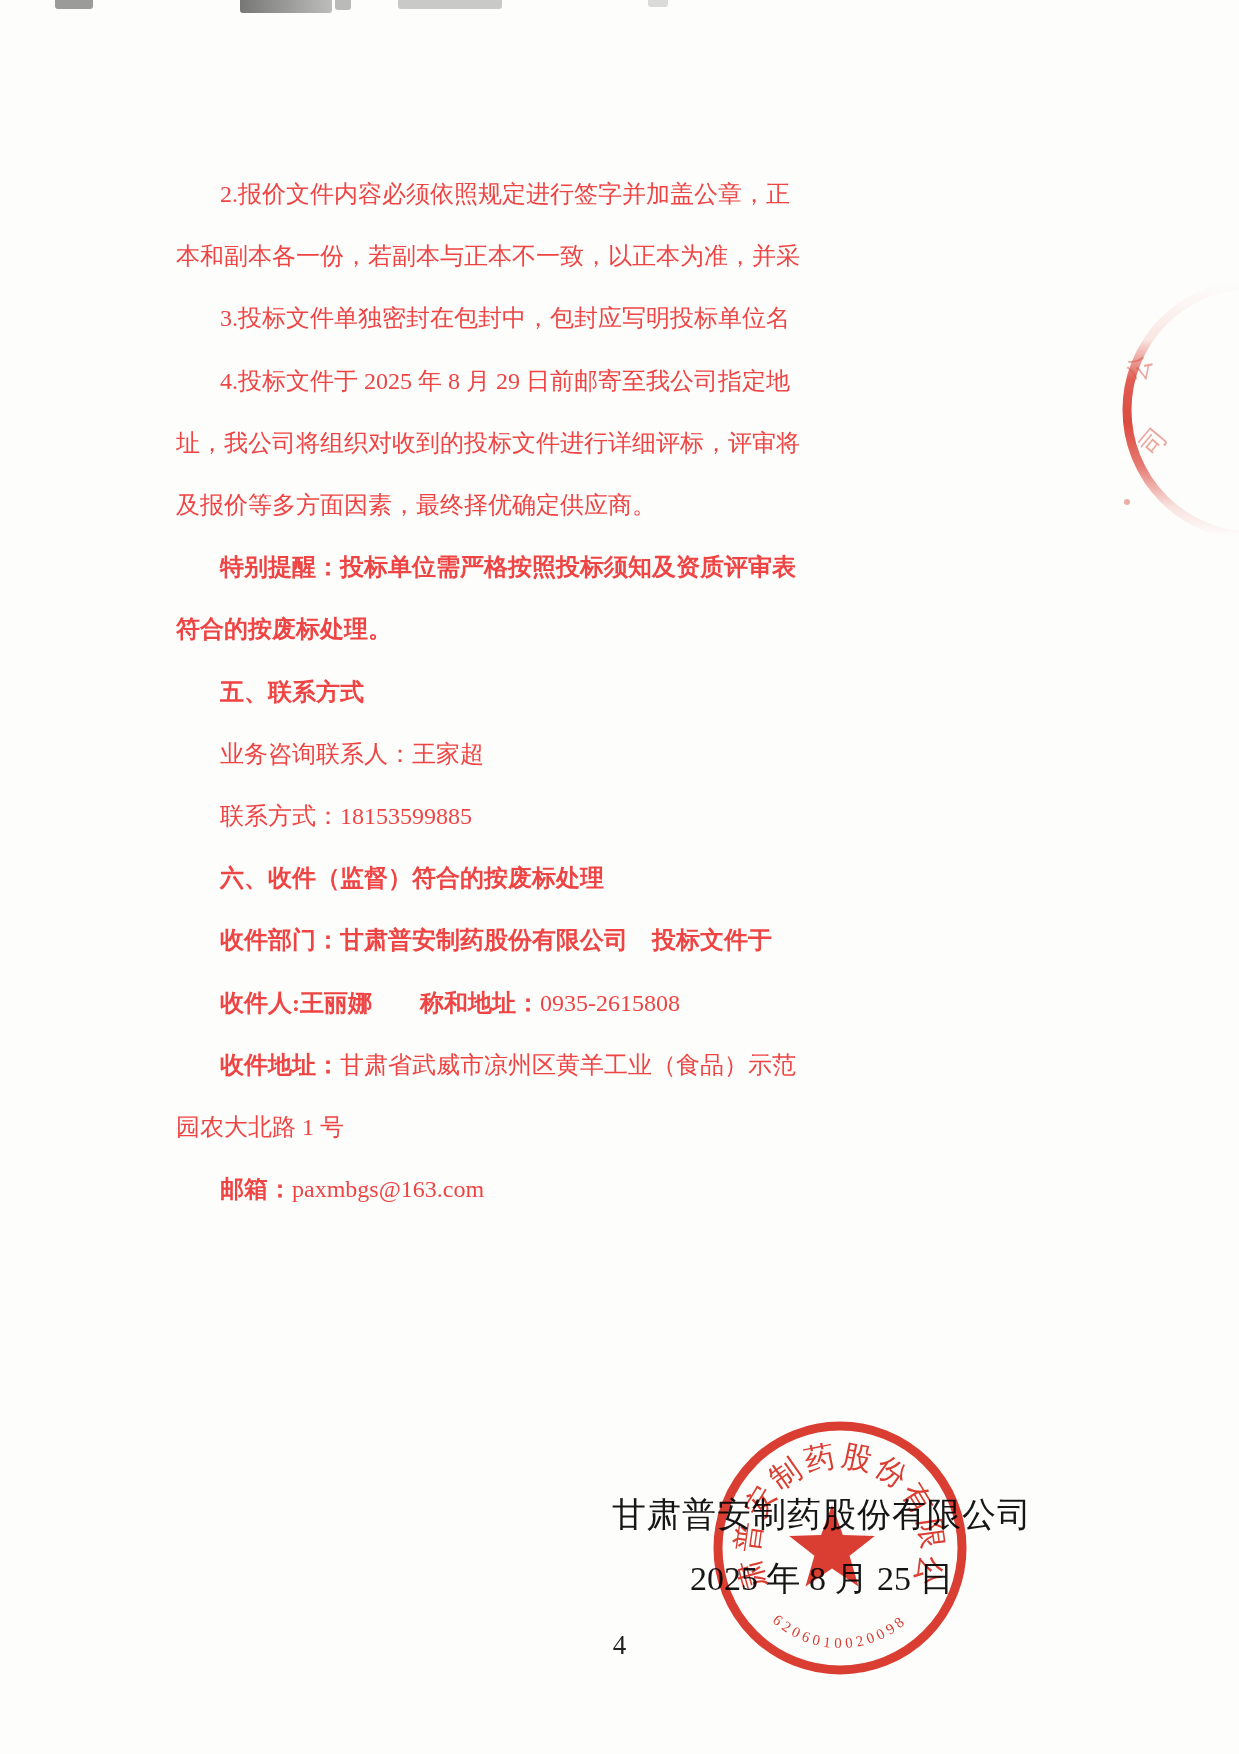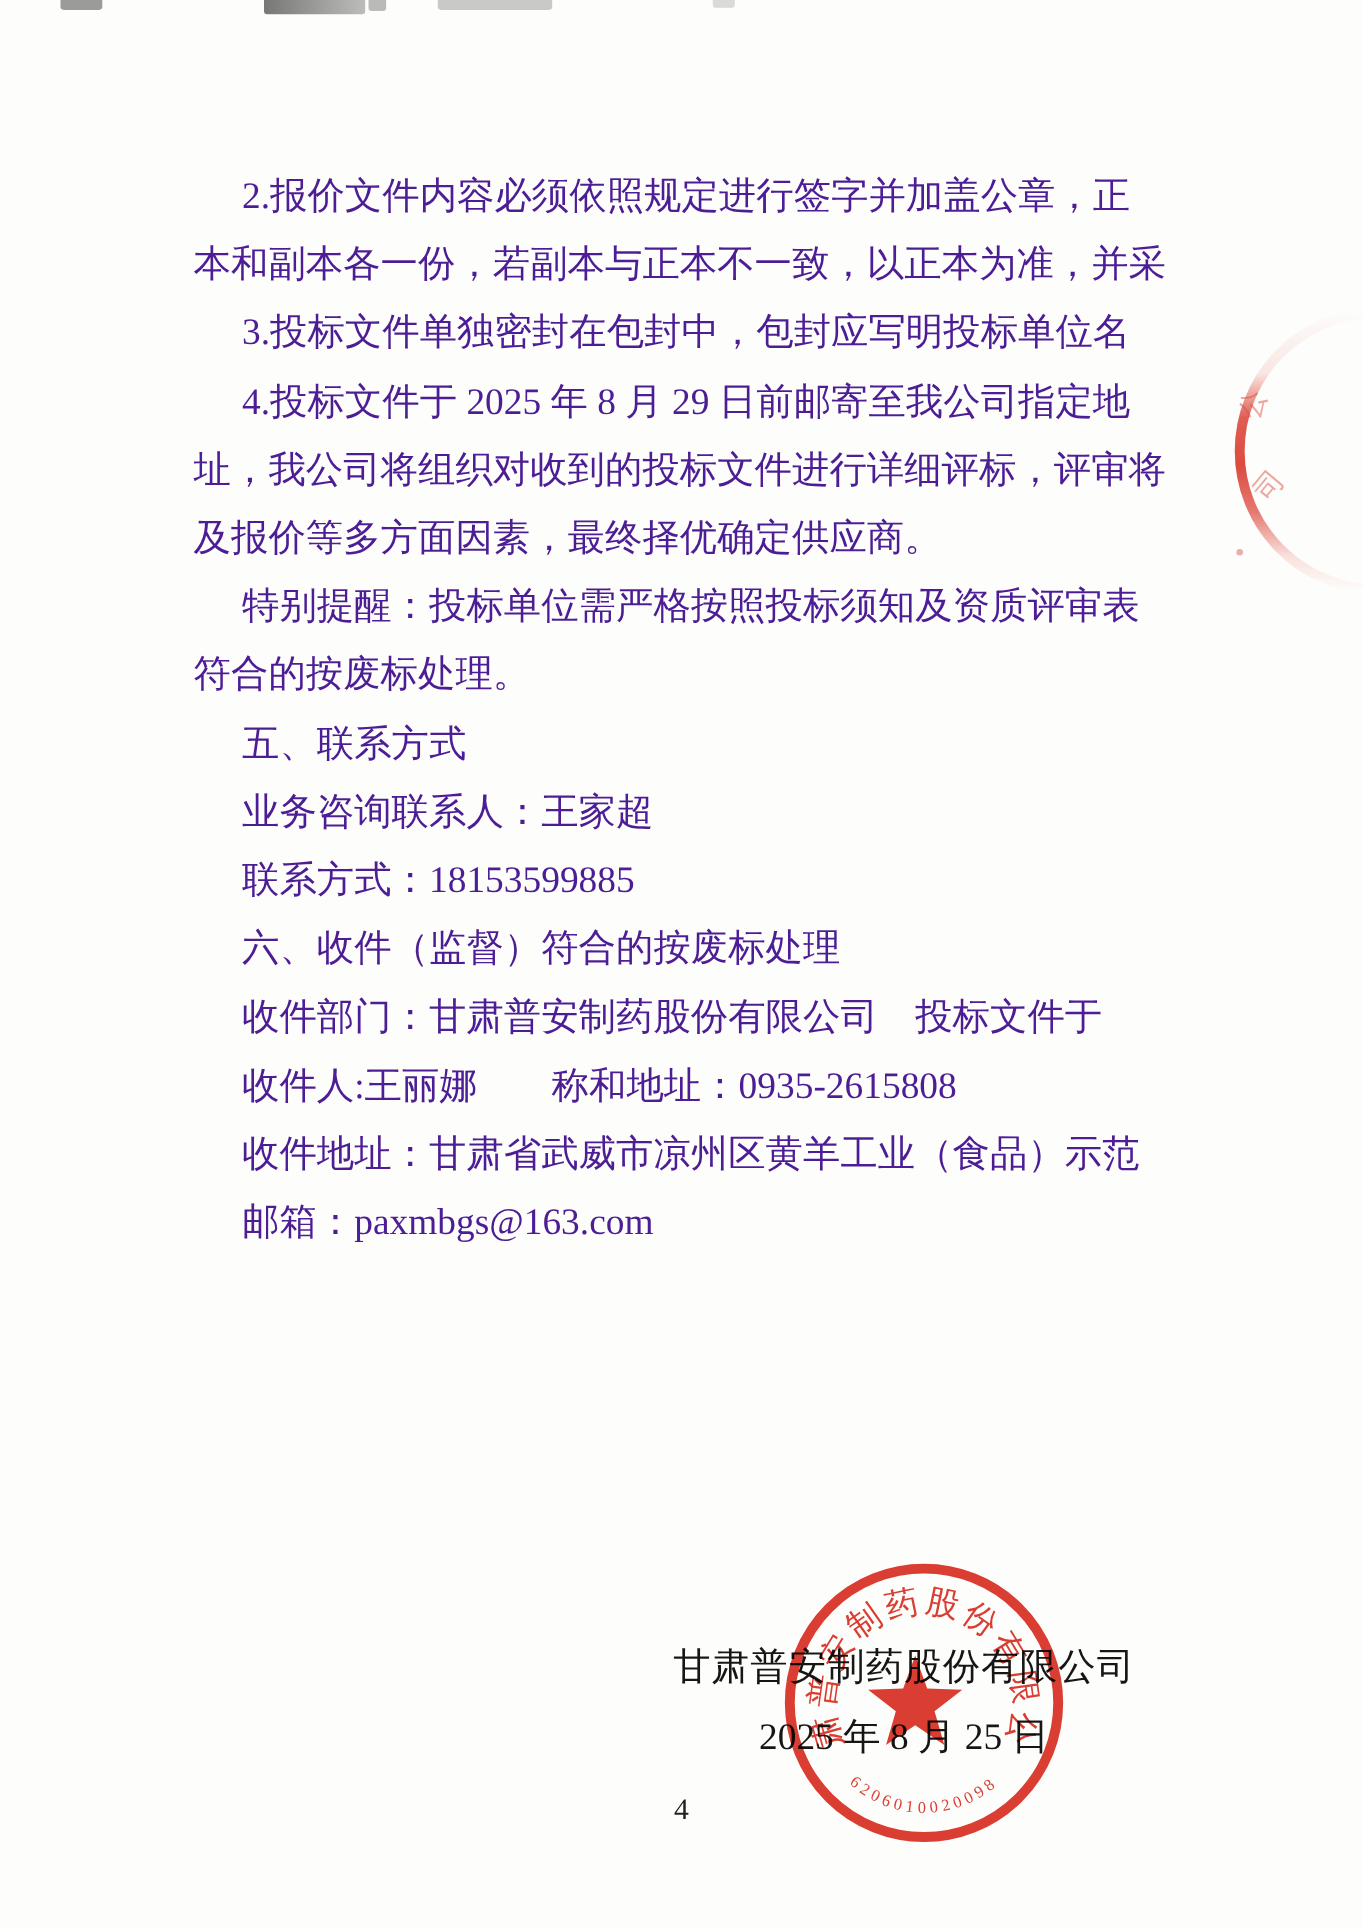--- a/index.html
+++ b/index.html
@@ -3,26 +3,26 @@
 <meta charset="utf-8">
 <style>
   html,body{margin:0;padding:0;}
   body{
     width:1239px;height:1754px;position:relative;overflow:hidden;
     background:#fdfdfb;
     font-family:"Liberation Serif","DejaVu Serif",serif;
   }
   
   .bodytext{
-    position:absolute;left:176px;top:148px;width:890px;
-    font-size:34px;line-height:62.2px;color:#4c1d95;
+    position:absolute;left:176px;top:163px;width:890px;
+    font-size:24px;line-height:62.2px;color:#ef4444;
   }
   .line{white-space:nowrap;}
   .line.indent{padding-left:44px;}
-  .b{font-weight:normal;text-align:center;}
+  .b{font-weight:bold;text-align:center;}
   
   .sig-company{
     position:absolute;left:612px;top:1492px;
     font-size:34px;color:#161616;white-space:nowrap;letter-spacing:1px;
   }
   .sig-date{
     position:absolute;left:690px;top:1556px;
     font-size:34px;color:#161616;white-space:nowrap;
   }
   .pagenum{
@@ -64,20 +64,21 @@
     <div class="line"><span>及报价等多方面因素，最终择优确定供应商。</span></div>
     <div class="line indent"><span class="b">特别提醒：投标单位需严格按照投标须知及资质评审表</span></div>
     <div class="line"><span class="b">符合的按废标处理。</span></div>
     <div class="line indent"><span class="b">五、联系方式</span></div>
     <div class="line indent"><span>业务咨询联系人：王家超</span></div>
     <div class="line indent"><span>联系方式：18153599885</span></div>
     <div class="line indent"><span class="b">六、收件（监督）符合的按废标处理</span></div>
     <div class="line indent"><span class="b">收件部门：甘肃普安制药股份有限公司　投标文件于</span></div>
     <div class="line indent"><span class="b">收件人:王丽娜　　</span><span class="b">称和地址：</span><span>0935-2615808</span></div>
     <div class="line indent"><span class="b">收件地址：</span><span>甘肃省武威市凉州区黄羊工业（食品）示范</span></div>
+    <div class="line"><span>园农大北路 1 号</span></div>
     <div class="line indent"><span class="b">邮箱：</span><span>paxmbgs@163.com</span></div>
   </div>
 
 <div class="sig-company">甘肃普安制药股份有限公司</div>
 <div class="sig-date">2025 年 8 月 25 日</div>
 
 <div class="pagenum">4</div>
 
 <svg class="seal-edge" viewBox="0 0 144 285" width="144" height="285">
   <defs>

